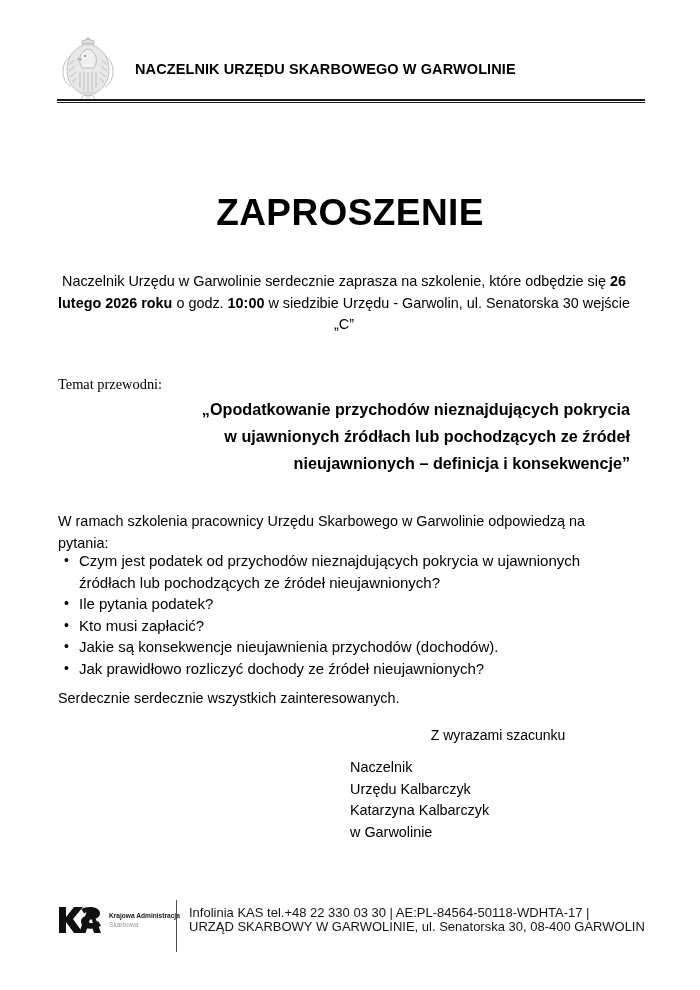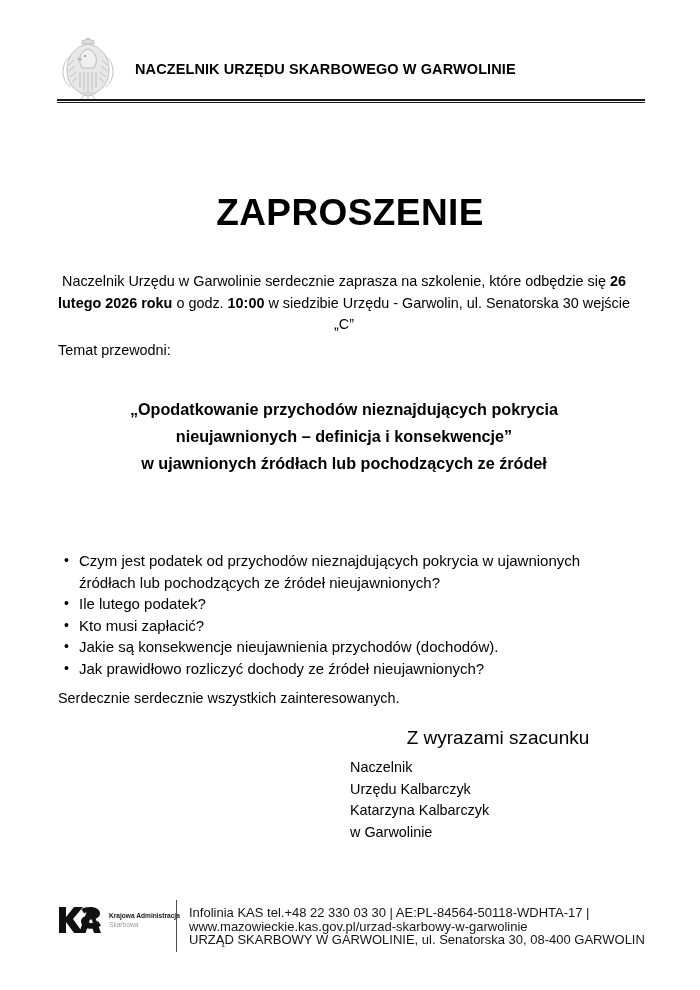--- a/index.html
+++ b/index.html
@@ -69,28 +69,28 @@
   .body-block {
     position: absolute;
     left: 58px;
     width: 572px;
     font-size: 14.4px;
     line-height: 21.5px;
   }
   .intro { top: 271px; text-align: center; }
   .intro b { font-weight: bold; }
 
-  .topic-label { top: 340px; }
+  .topic-label { top: 374px; font-family: Liberation Serif, serif; }
 
   .topic-quote {
     position: absolute;
     left: 58px;
     top: 396px;
     width: 572px;
-    text-align: center;
+    text-align: right;
     font-size: 16.2px;
     font-weight: bold;
     line-height: 27px;
   }
 
   .scope { top: 511px; }
 
   .bullets {
     position: absolute;
     left: 58px;
@@ -117,21 +117,21 @@
 
   .closing { top: 688px; }
 
   
   .regards {
     position: absolute;
     left: 350px;
     top: 727px;
     width: 296px;
     text-align: center;
-    font-size: 19px;
+    font-size: 14px;
   }
   .signature {
     position: absolute;
     left: 350px;
     top: 757px;
     width: 296px;
     font-size: 14.4px;
     line-height: 21.5px;
   }
 
@@ -207,27 +207,28 @@
   </div>
   <div class="header-rule"></div>
 
   <div class="doc-title">ZAPROSZENIE</div>
 
   <div class="body-block intro"><span>Naczelnik Urzędu w Garwolinie serdecznie zaprasza na szkolenie, które odbędzie się </span><b>26 lutego 2026 roku</b><span> o godz. </span><b>10:00</b><span> w siedzibie Urzędu -  Garwolin, ul. Senatorska 30 wejście „C”</span></div>
 
   <div class="body-block topic-label">Temat przewodni:</div>
   <div class="topic-quote">
     <div>„Opodatkowanie przychodów nieznajdujących pokrycia</div>
+    <div>w ujawnionych źródłach lub pochodzących ze źródeł</div>
     <div>nieujawnionych – definicja i konsekwencje”</div>
-    <div>w ujawnionych źródłach lub pochodzących ze źródeł</div>
-  </div>
-
+  </div>
+
+  <div class="body-block scope">W ramach szkolenia pracownicy Urzędu Skarbowego  w Garwolinie odpowiedzą na pytania:</div>
   <ul class="bullets">
     <li>Czym jest podatek od przychodów nieznajdujących pokrycia w ujawnionych źródłach lub pochodzących ze źródeł nieujawnionych?</li>
-    <li>Ile lutego podatek?</li>
+    <li>Ile pytania podatek?</li>
     <li>Kto musi zapłacić?</li>
     <li>Jakie są konsekwencje nieujawnienia przychodów (dochodów).</li>
     <li>Jak prawidłowo rozliczyć dochody ze źródeł nieujawnionych?</li>
   </ul>
 
   <div class="body-block closing">Serdecznie serdecznie wszystkich zainteresowanych.</div>
 
   <div class="regards">Z wyrazami szacunku</div>
   <div class="signature">
     <div>Naczelnik</div>
@@ -246,18 +247,17 @@
         </g>
       </svg>
     </div>
     <div class="kas-text">
       <div class="l1">Krajowa Administracja</div>
       <div class="l2">Skarbowa</div>
     </div>
     <div class="footer-divider"></div>
     <div class="footer-lines">
       <div>Infolinia KAS tel.+48 22 330 03 30  | AE:PL-84564-50118-WDHTA-17 |</div>
-      <div>www.mazowieckie.kas.gov.pl/urzad-skarbowy-w-garwolinie</div>
       <div>URZĄD SKARBOWY W GARWOLINIE, ul. Senatorska 30, 08-400 GARWOLIN</div>
     </div>
   </div>
 
 </div>
 
 </body></html>

